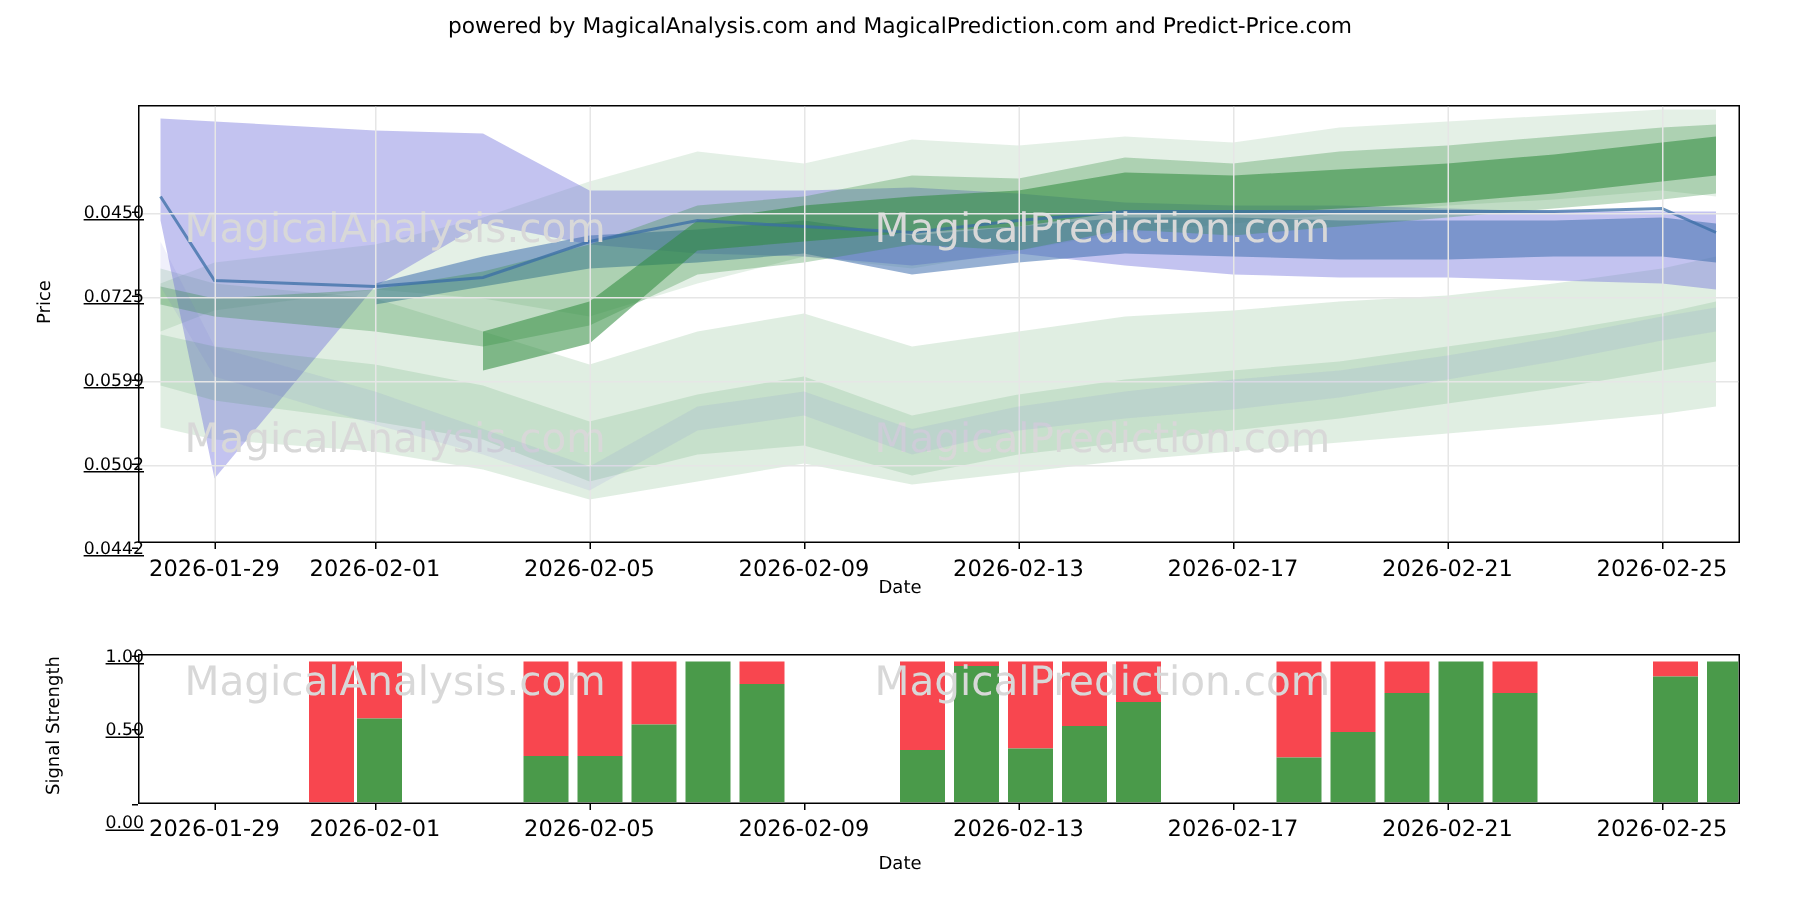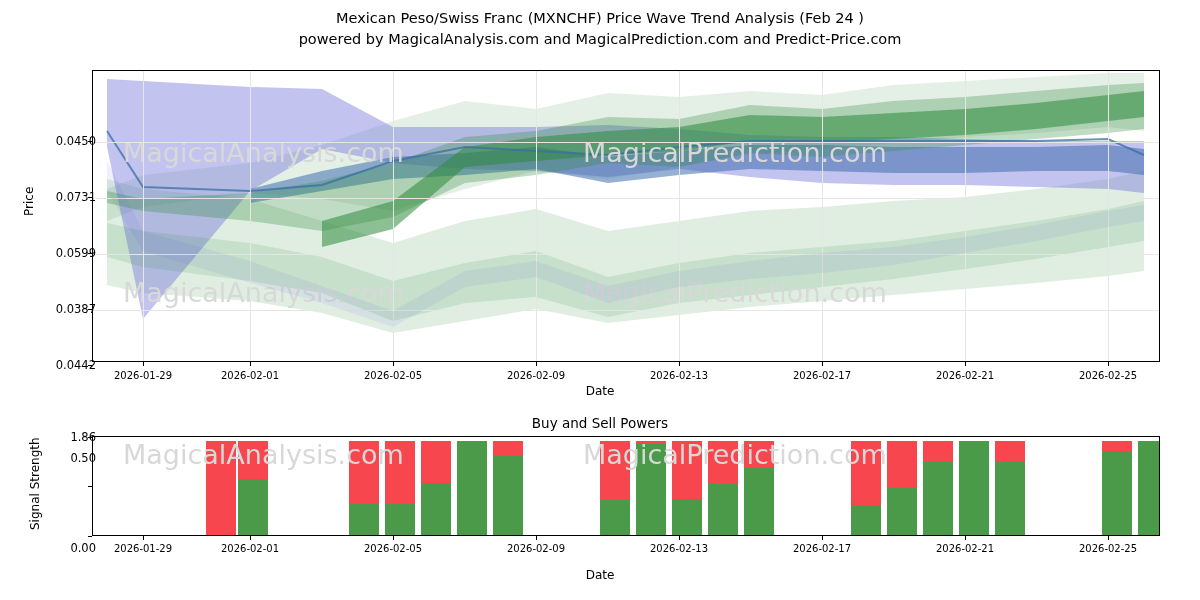--- a/index.html
+++ b/index.html
@@ -15,22 +15,22 @@
   .title-block{position:absolute;top:8px;left:0;width:1200px;text-align:center;}
   .title-line{font-size:14.5px;line-height:21px;color:#000;}
 
   
   .axes1{position:absolute;left:92px;top:70px;width:1068px;height:292px;border:1px solid #000;box-sizing:border-box;background:#fff;overflow:hidden;}
   .axes2{position:absolute;left:92px;top:436px;width:1068px;height:100px;border:1px solid #000;box-sizing:border-box;background:#fff;overflow:hidden;}
 
   .grid-line-h{position:absolute;left:0;right:0;height:1px;background:#e6e6e6;}
   .grid-line-v{position:absolute;top:0;bottom:0;width:1px;background:#e6e6e6;}
 
-  .ytick-label{position:absolute;right:1104px;font-size:11.5px;color:#000;text-align:right;white-space:nowrap;transform:translateY(-50%);}
-  .xtick-label{position:absolute;font-size:10px;color:#000;white-space:nowrap;transform:translateX(-50%);}
+  .ytick-label{position:absolute;right:1104px;font-size:11.5px;color:#000;text-align:right;white-space:nowrap;transform:translateY(-50%);text-decoration:underline;}
+  .xtick-label{position:absolute;font-size:15px;color:#000;white-space:nowrap;transform:translateX(-50%);}
   .tickmark-x{position:absolute;width:1px;height:4px;background:#000;}
   .tickmark-y{position:absolute;height:1px;width:4px;background:#000;}
 
   .axis-label{position:absolute;font-size:12px;color:#000;}
   .ylabel1{left:22px;top:216px;transform:rotate(-90deg);transform-origin:left top;white-space:nowrap;}
   .ylabel2{left:28px;top:530px;transform:rotate(-90deg);transform-origin:left top;white-space:nowrap;}
   .xlabel1{left:0;top:384px;width:1200px;text-align:center;}
   .xlabel2{left:0;top:568px;width:1200px;text-align:center;}
 
   .subtitle2{position:absolute;left:0;top:415px;width:1200px;text-align:center;font-size:13.5px;color:#000;}
@@ -39,21 +39,20 @@
   .wm{position:absolute;font-size:27px;color:#d8d8d8;white-space:nowrap;pointer-events:none;font-family:"DejaVu Sans",sans-serif;}
 
   svg{display:block;}
 </style>
 </head>
 <body>
 
 <div class="page">
 
   <div class="title-block">
-    <div class="title-line">Mexican Peso/Swiss Franc (MXNCHF) Price Wave Trend Analysis (Feb 24 )</div>
     <div class="title-line">powered by MagicalAnalysis.com and MagicalPrediction.com and Predict-Price.com</div>
   </div>
 
   <div class="axes1">
 
     <div class="wm" style="left:30px;top:66px;">MagicalAnalysis.com</div>
     <div class="wm" style="left:490px;top:66px;">MagicalPrediction.com</div>
     <div class="wm" style="left:30px;top:206px;">MagicalAnalysis.com</div>
     <div class="wm" style="left:490px;top:206px;">MagicalPrediction.com</div>
 
@@ -90,23 +89,23 @@
       <polyline points="14,60 50,116 157,120 229,114 300,90 372,76 443,80 515,84 586,76 657,70 729,70 800,70 872,70 943,70 1015,68 1051,84" fill="none" stroke="#3a6ea5" stroke-width="2" opacity="0.75"></polyline>
     </svg>
 
     <svg width="1066" height="290" viewBox="0 0 1066 290" style="position:absolute;left:0;top:0;">
       <polygon points="14,90 50,160 157,190 229,215 300,240 372,200 443,190 515,215 586,200 657,190 729,182 800,176 872,166 943,154 1015,140 1051,134 1051,150 1015,156 943,170 872,182 800,194 729,202 657,208 586,216 515,232 443,206 372,216 300,256 229,232 157,212 50,180 14,120" fill="#6f6fdc" opacity="0.10"></polygon>
     </svg>
 
   </div>
 
   <div class="ytick-label" style="top:365px;">0.0442</div>
-  <div class="ytick-label" style="top:309px;">0.0387</div>
+  <div class="ytick-label" style="top:309px;">0.0502</div>
   <div class="ytick-label" style="top:253px;">0.0599</div>
-  <div class="ytick-label" style="top:197px;">0.0731</div>
+  <div class="ytick-label" style="top:197px;">0.0725</div>
   <div class="ytick-label" style="top:141px;">0.0450</div>
 
   <div class="tickmark-y" style="left:88px;top:365px;"></div>
   <div class="tickmark-y" style="left:88px;top:309px;"></div>
   <div class="tickmark-y" style="left:88px;top:253px;"></div>
   <div class="tickmark-y" style="left:88px;top:197px;"></div>
   <div class="tickmark-y" style="left:88px;top:141px;"></div>
 
   <div class="tickmark-x" style="left:143px;top:362px;"></div>
   <div class="tickmark-x" style="left:250px;top:362px;"></div>
@@ -122,21 +121,20 @@
   <div class="xtick-label" style="left:393px;top:370px;">2026-02-05</div>
   <div class="xtick-label" style="left:536px;top:370px;">2026-02-09</div>
   <div class="xtick-label" style="left:679px;top:370px;">2026-02-13</div>
   <div class="xtick-label" style="left:822px;top:370px;">2026-02-17</div>
   <div class="xtick-label" style="left:965px;top:370px;">2026-02-21</div>
   <div class="xtick-label" style="left:1108px;top:370px;">2026-02-25</div>
 
   <div class="axis-label ylabel1">Price</div>
   <div class="axis-label xlabel1">Date</div>
 
-  <div class="subtitle2">Buy and Sell Powers</div>
 
   <div class="axes2">
 
     <div class="wm" style="left:30px;top:2px;">MagicalAnalysis.com</div>
     <div class="wm" style="left:490px;top:2px;">MagicalPrediction.com</div>
 
     <svg width="1066" height="98" viewBox="0 0 1066 98">
 
       <g>
         <rect x="113" y="4" width="30" height="94" fill="#f8464f"></rect>
@@ -225,22 +223,22 @@
         <rect x="1009" y="14" width="30" height="84" fill="#4a9a4a"></rect>
       </g>
 
       <g>
         <rect x="1045" y="4" width="30" height="94" fill="#4a9a4a"></rect>
       </g>
     </svg>
   </div>
 
   <div class="ytick-label" style="top:548px;">0.00</div>
-  <div class="ytick-label" style="top:458px;margin-left:20px;">0.50</div>
-  <div class="ytick-label" style="top:437px;">1.86</div>
+  <div class="ytick-label" style="top:486px;margin-left:20px;">0.50</div>
+  <div class="ytick-label" style="top:437px;">1.00</div>
 
   <div class="tickmark-y" style="left:88px;top:536px;"></div>
   <div class="tickmark-y" style="left:88px;top:486px;"></div>
   <div class="tickmark-y" style="left:88px;top:437px;"></div>
 
   <div class="tickmark-x" style="left:143px;top:536px;"></div>
   <div class="tickmark-x" style="left:250px;top:536px;"></div>
   <div class="tickmark-x" style="left:393px;top:536px;"></div>
   <div class="tickmark-x" style="left:536px;top:536px;"></div>
   <div class="tickmark-x" style="left:679px;top:536px;"></div>

